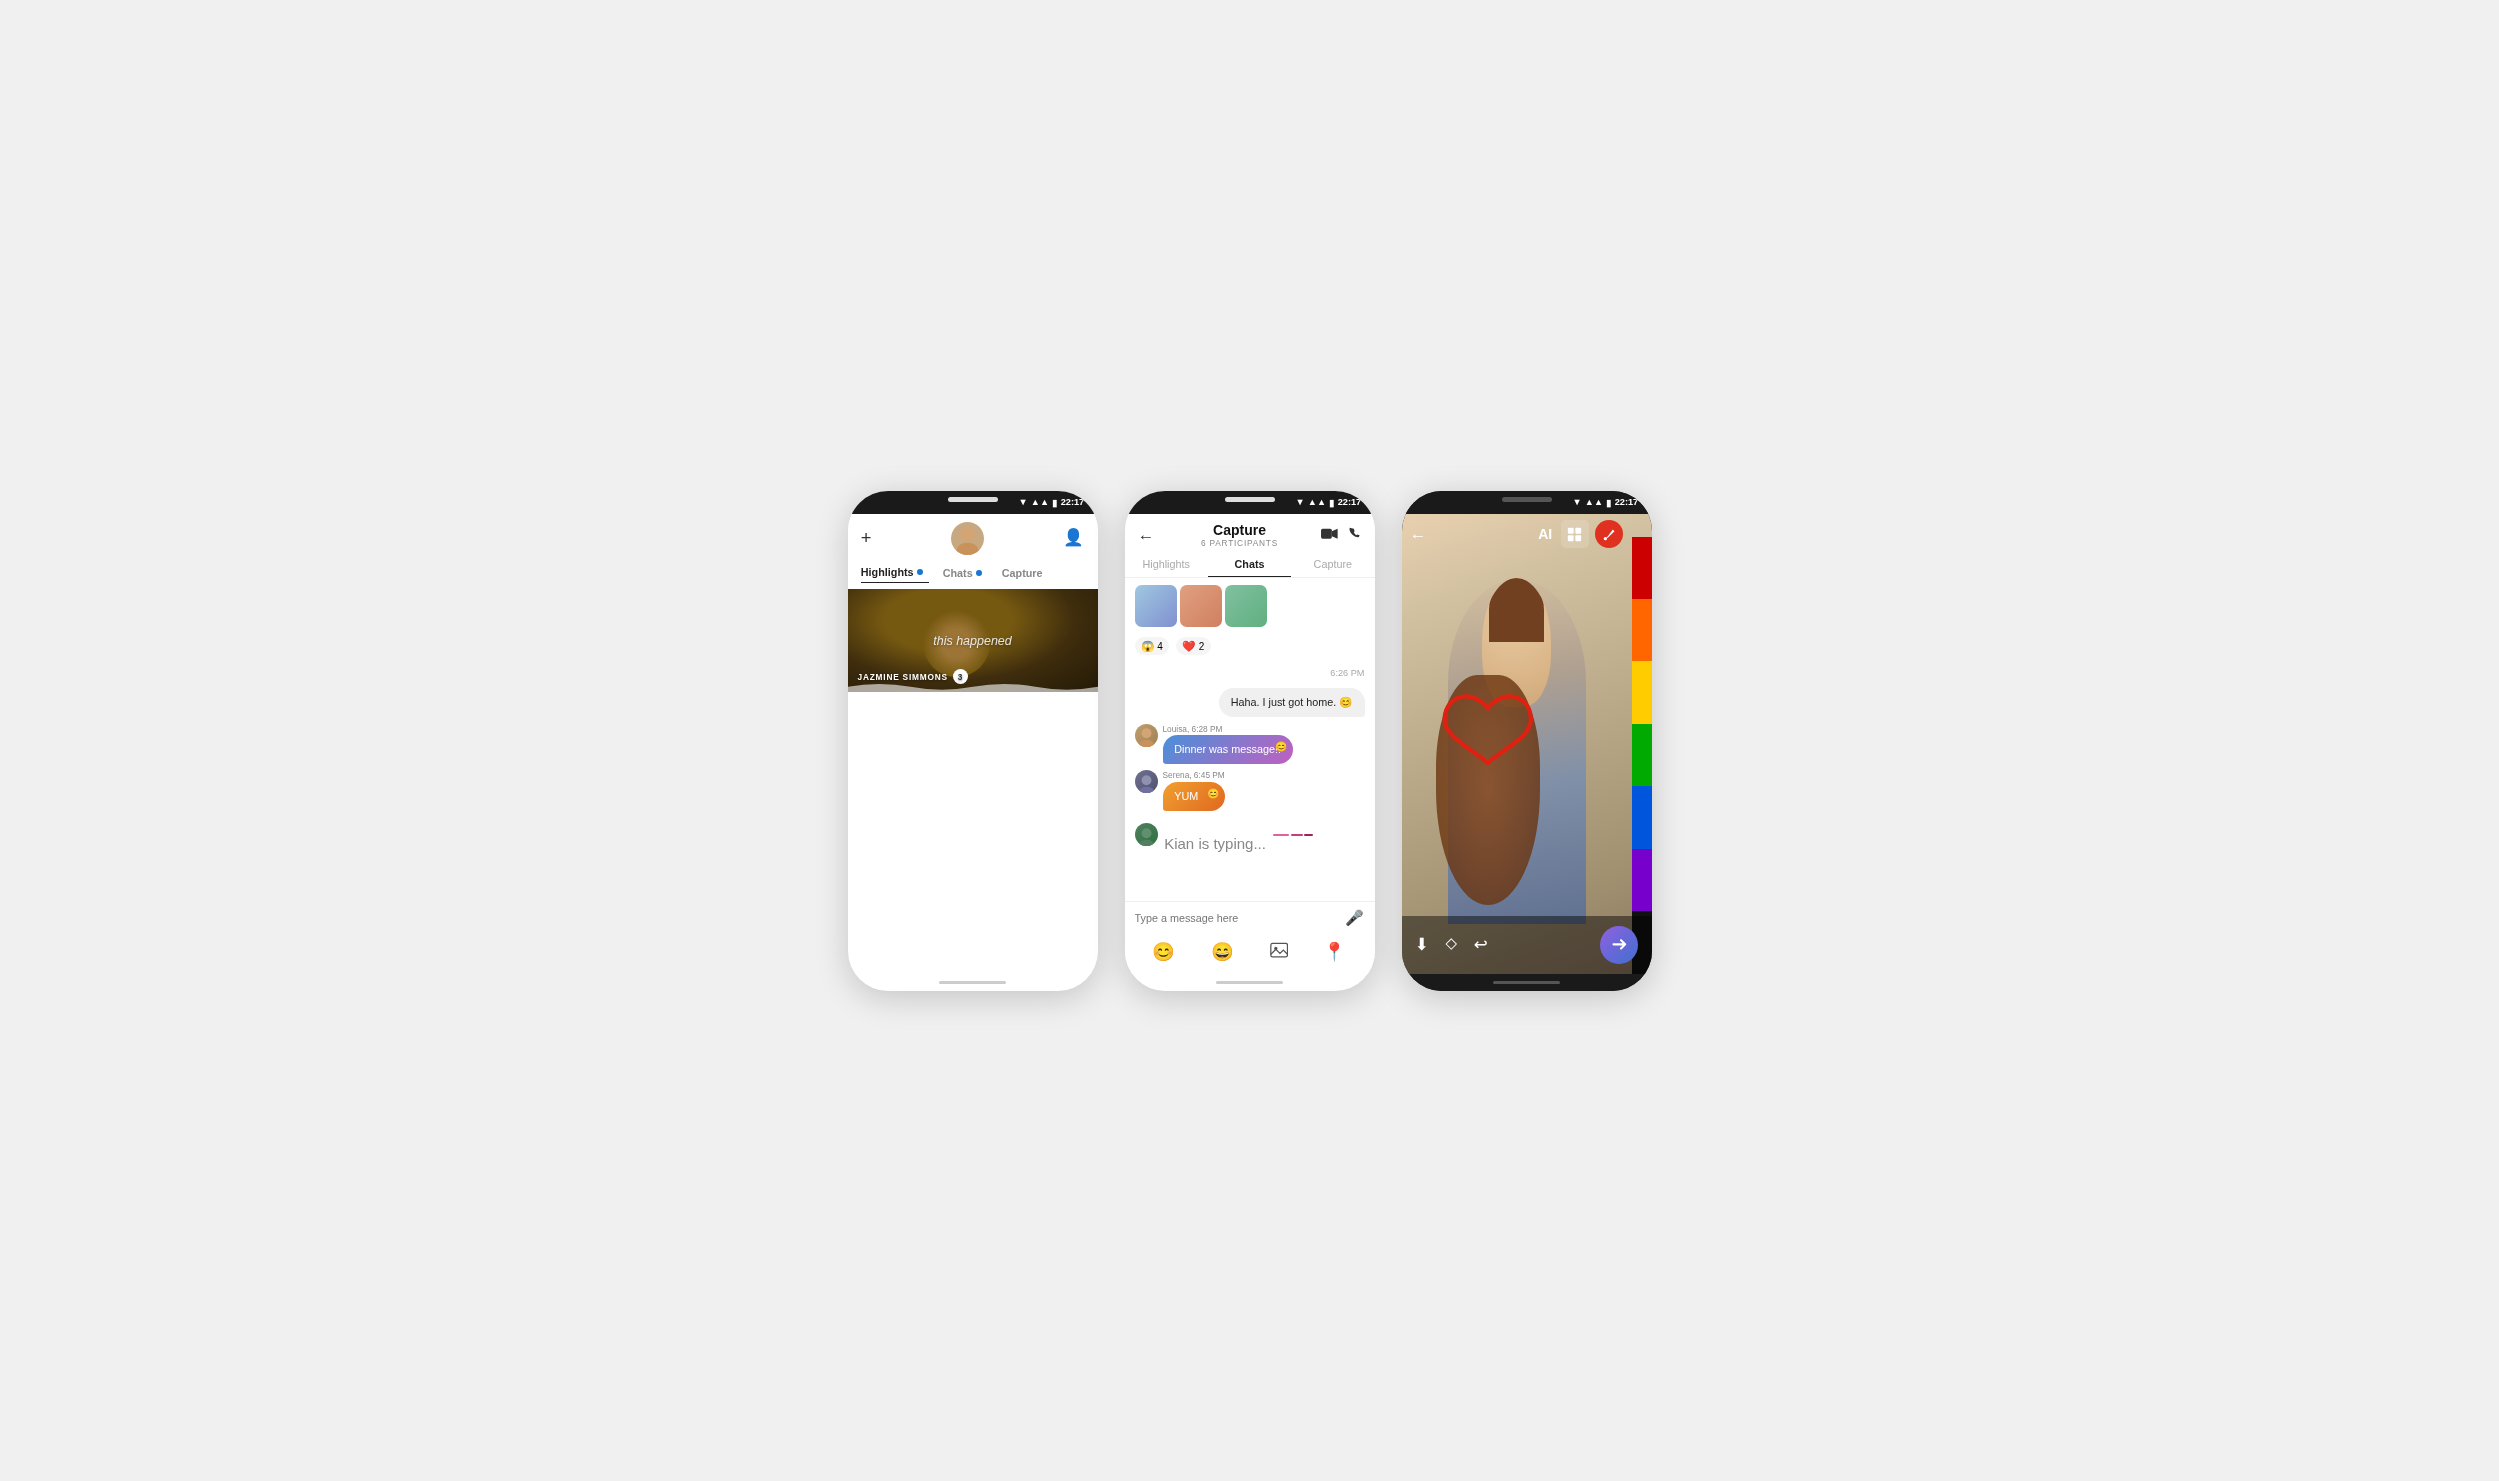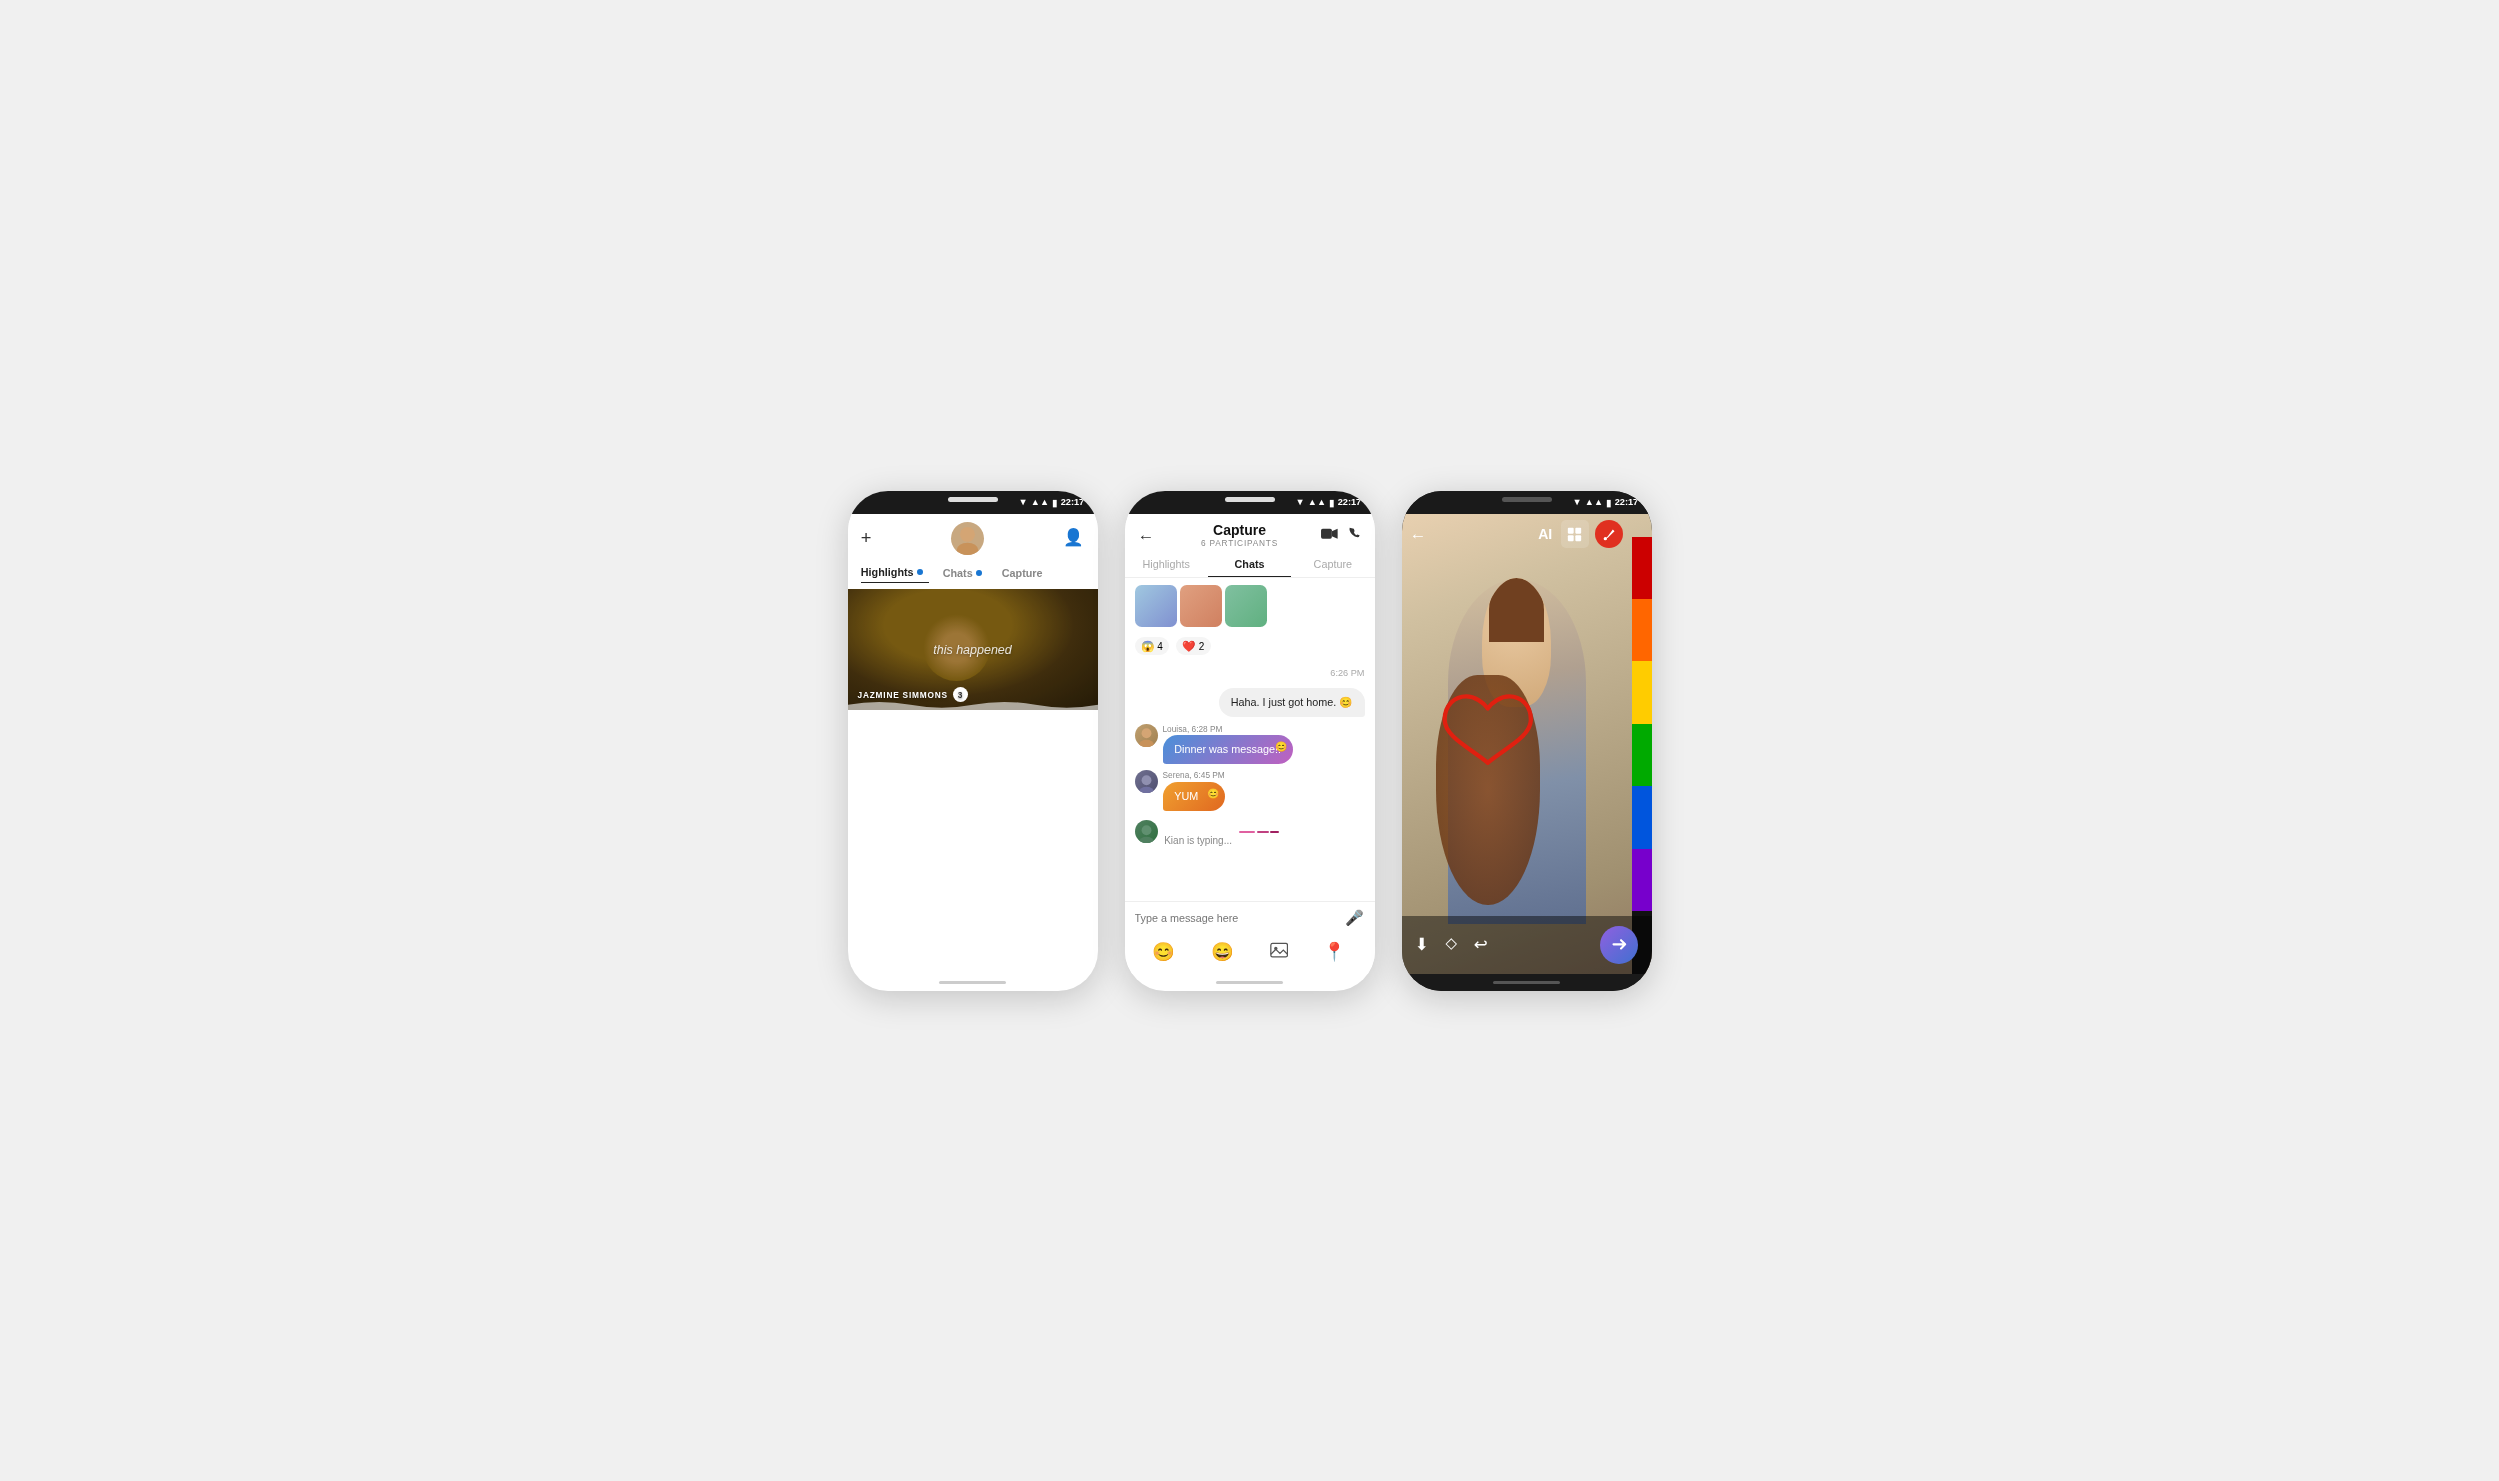--- a/index.html
+++ b/index.html
@@ -105,21 +105,21 @@
 
     
     .highlights-list {
       flex: 1;
       overflow: hidden;
       display: flex;
       flex-direction: column;
     }
     .highlight-item {
       position: relative;
-      height: 121px;
+      height: 103px;
       overflow: hidden;
       flex-shrink: 0;
     }
     .highlight-overlay {
       position: absolute;
       top: 0; left: 0; right: 0; bottom: 0;
       background: rgba(0,0,0,0.15);
     }
     .highlight-label {
       position: absolute;
@@ -378,21 +378,21 @@
       top: 5px;
       font-size: 10px;
     }
 
     .typing-row {
       display: flex;
       align-items: center;
       gap: 6.7px;
     }
     .typing-text {
-      font-size: 10px;
+      font-size: 15px;
       color: #888;
       margin-top: 18px;
     }
     .typing-wave {
       display: flex;
       gap: 1.7px;
       align-items: center;
     }
     .typing-wave span {
       display: inline-block;

